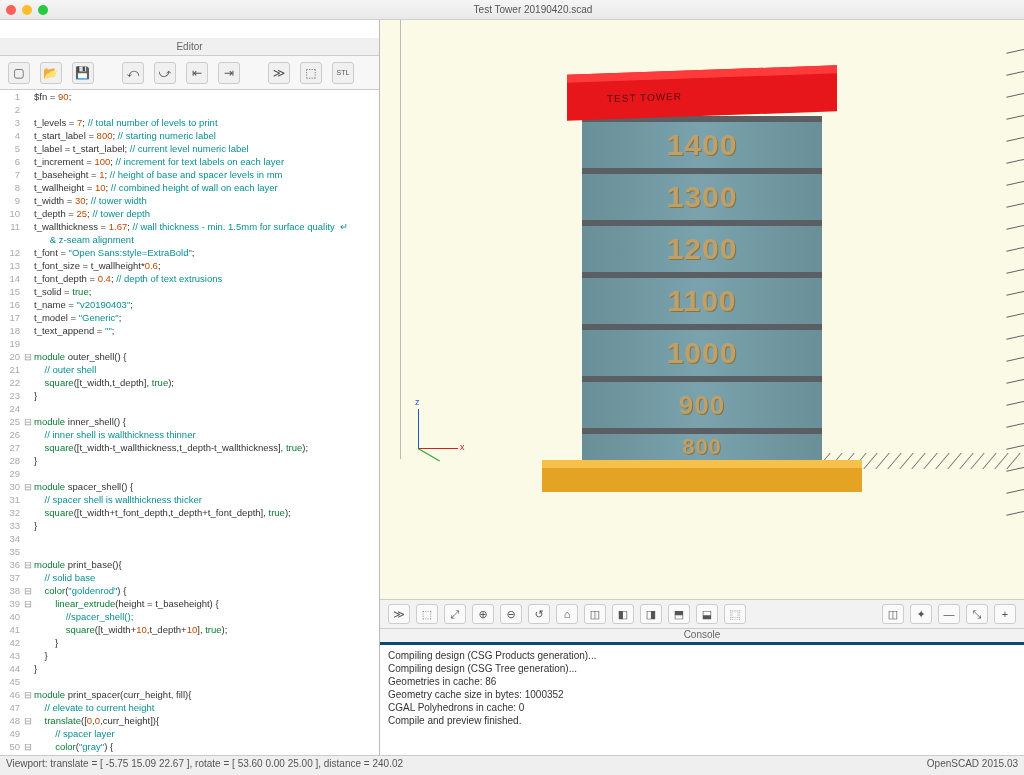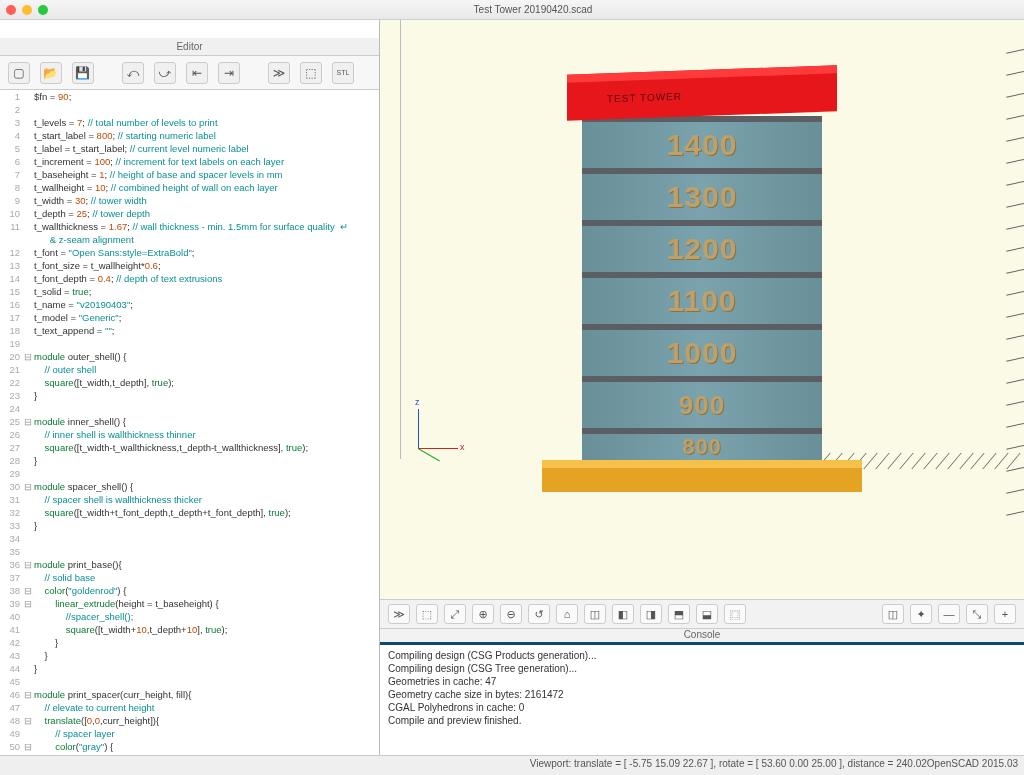--- a/index.html
+++ b/index.html
@@ -40,21 +40,21 @@
   .ticks-r { position:absolute; right:2px; top:10px; bottom:140px; width:18px; }
   .tick{ height:22px; border-bottom:1px solid #666; transform:rotate(-12deg);}
   .ticks-b { position:absolute; right:10px; bottom:130px; left:420px; height:16px; display:flex;}
   .tickb{ width:28px; border-right:1px solid #666; transform:skewX(-40deg);}
   .edge-l{position:absolute; left:20px; top:0; bottom:140px; border-left:1px solid #bbb;}
   .view-tb { height:30px; background:#f2f2f2; border-top:1px solid #ccc; border-bottom:1px solid #ccc; display:flex; align-items:center; gap:6px; padding:0 8px;}
   .vbtn{ width:22px; height:20px; border:1px solid #ccc; background:#fafafa; border-radius:3px; display:flex; align-items:center; justify-content:center; color:#555; cursor:pointer;}
   .vsep{flex:1;}
   .console-title{height:16px; background:#f2f2f2; text-align:center; font-size:10px; color:#666; border-bottom:3px solid #0c4a6e;}
   .console{ height:110px; background:#fff; font-family:Menlo,monospace; font-size:10px; padding:4px 8px; overflow:auto; line-height:13px;}
-  .status{ height:20px; background:#efeff0; border-top:1px solid #ccc; font-size:10px; padding:2px 6px; display:flex; justify-content:flex-end; color:#555;}
+  .status{ height:20px; background:#efeff0; border-top:1px solid #ccc; font-size:10px; padding:2px 6px; display:flex; justify-content:space-between; color:#555;}
 </style>
 </head>
 <body>
 
 <div class="titlebar">
   <div class="traffic">
     <div class="dot red"></div>
     <div class="dot yellow"></div>
     <div class="dot green"></div>
   </div>
@@ -183,22 +183,22 @@
         <div class="vbtn">◫</div>
         <div class="vbtn">✦</div>
         <div class="vbtn">—</div>
         <div class="vbtn">⤡</div>
         <div class="vbtn">+</div>
       </div>
     <div class="console-title">Console</div>
     <div class="console" id="console">
         <div>Compiling design (CSG Products generation)...</div>
         <div>Compiling design (CSG Tree generation)...</div>
-        <div>Geometries in cache: 47</div>
-        <div>Geometry cache size in bytes: 2161472</div>
+        <div>Geometries in cache: 86</div>
+        <div>Geometry cache size in bytes: 1000352</div>
         <div>CGAL Polyhedrons in cache: 0</div>
         <div>Compile and preview finished.</div>
       </div>
   </div>
 </div>
 
 <div class="status">
   <span>Viewport: translate = [ -5.75 15.09 22.67 ], rotate = [ 53.60 0.00 25.00 ], distance = 240.02</span>
   <span>OpenSCAD 2015.03</span>
 </div>

